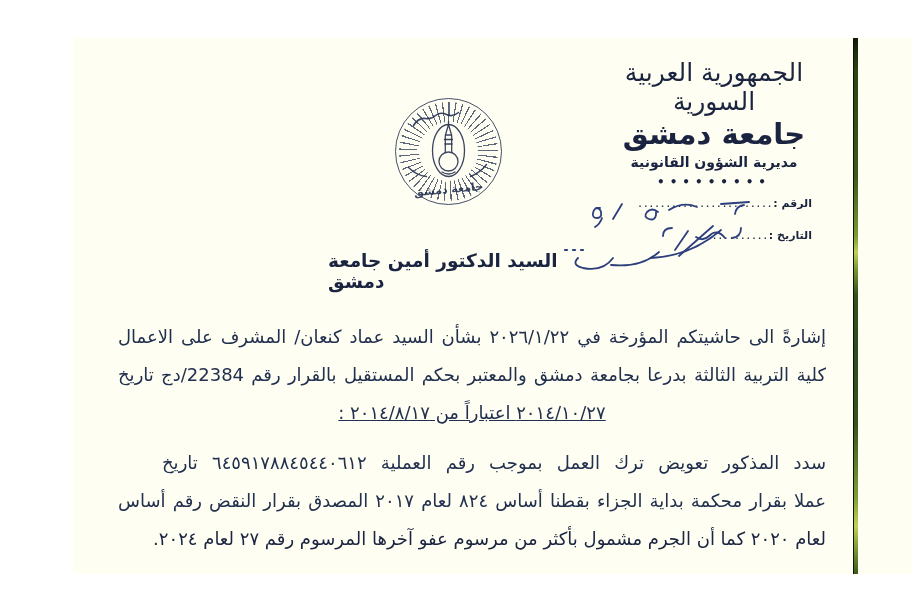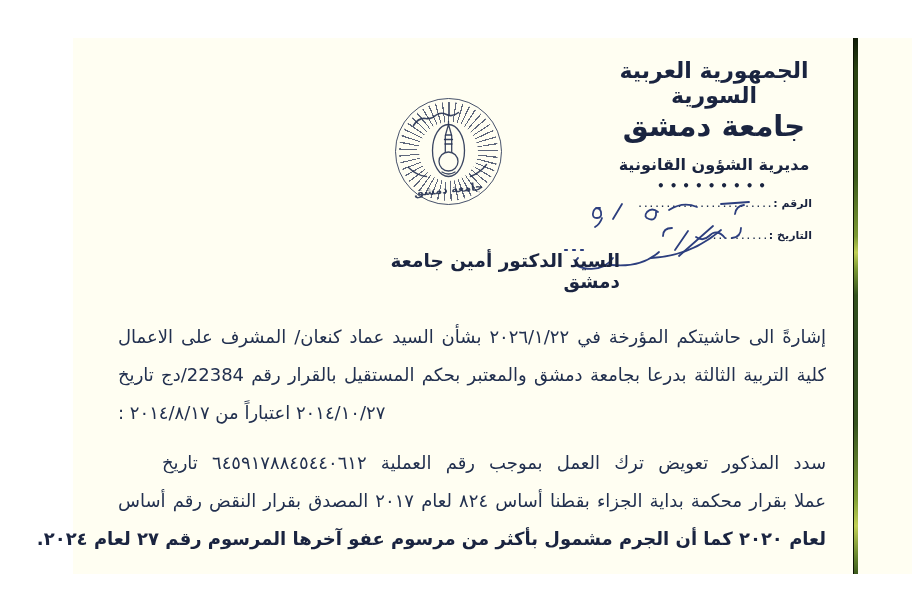--- a/index.html
+++ b/index.html
@@ -19,23 +19,23 @@
 
   
   .green-strip{position:absolute;left:780px;top:0;width:5px;height:536px;
     border-left:1px solid #0c1404;
     background:linear-gradient(180deg,#101c08 0%,#2b4312 6%,var(--strip-green) 26%,
       #7d9a33 37%,var(--strip-highlight) 40%,#7d9a33 43%,#33511d 48%,#2e4a20 58%,
       #36531f 72%,#82a036 86%,var(--strip-highlight) 91%,#62812b 97%,#3c5a1c 100%);}
 
   
   .letterhead{position:absolute;top:20px;right:78px;width:240px;text-align:center;color:var(--ink-strong);}
-  .lh-country{font-size:22px;font-weight:bold;letter-spacing:-0.5px;}
+  .lh-country{font-size:25px;font-weight:normal;letter-spacing:-0.5px;}
   .lh-univ{font-size:29px;font-weight:bold;line-height:34px;margin-top:1px;}
-  .lh-dir{font-size:16px;font-weight:bold;margin-top:12px;}
+  .lh-dir{font-size:14px;font-weight:bold;margin-top:3px;}
   .lh-dots{font-size:12px;font-weight:bold;letter-spacing:5px;margin-top:5px;direction:ltr;}
 
   
   .seal{position:absolute;left:322px;top:60px;width:107px;height:107px;}
   .seal-ring{position:absolute;inset:0;border-radius:50%;border:1.6px solid rgba(38,50,82,.85);}
   .seal-rays{position:absolute;inset:4px;border-radius:50%;
     background:repeating-conic-gradient(rgba(40,52,84,.75) 0deg 1.6deg,transparent 1.6deg 8deg);}
   .seal-cover{position:absolute;inset:24px;border-radius:50%;background:var(--paper);}
   .seal-art{position:absolute;inset:0;width:107px;height:107px;}
   .seal-label{position:absolute;left:0;right:0;bottom:9px;text-align:center;
@@ -43,30 +43,30 @@
 
   
   .meta{position:absolute;top:157px;right:100px;width:228px;}
   .meta-row{display:flex;align-items:baseline;height:22px;margin-bottom:10px;}
   .meta-label{font-size:11px;font-weight:bold;color:var(--ink-strong);white-space:nowrap;}
   .meta-leader{flex:1;font-size:13px;letter-spacing:1.5px;white-space:nowrap;overflow:hidden;color:var(--ink);}
 
   .handwriting{position:absolute;inset:0;width:839px;height:536px;pointer-events:none;}
 
   
-  .recipient{position:absolute;left:255px;top:212px;width:292px;text-align:right;
+  .recipient{position:absolute;left:255px;top:212px;width:292px;text-align:left;
     font-size:18.5px;font-weight:bold;color:var(--ink-strong);}
 
   
   .body{position:absolute;left:45px;top:280px;width:708px;font-size:18px;color:var(--ink);}
   .bl{height:38px;line-height:38px;white-space:nowrap;}
   .jl{text-align:justify;text-align-last:justify;white-space:normal;overflow:hidden;}
-  .end{text-align:left;}
+  .end{text-align:center;text-decoration:underline;}
   .p2{margin-top:12px;margin-left:44px;}
-  .last{font-weight:bold;text-align:center;margin-left:-45px;color:var(--ink-strong);}
+  .last{font-weight:normal;text-align:right;margin-left:-45px;color:var(--ink-strong);}
 </style>
 </head>
 <body>
 
 <div class="stage">
   <div class="paper">
 
     <div class="green-strip"></div>
 
     <div class="letterhead">

